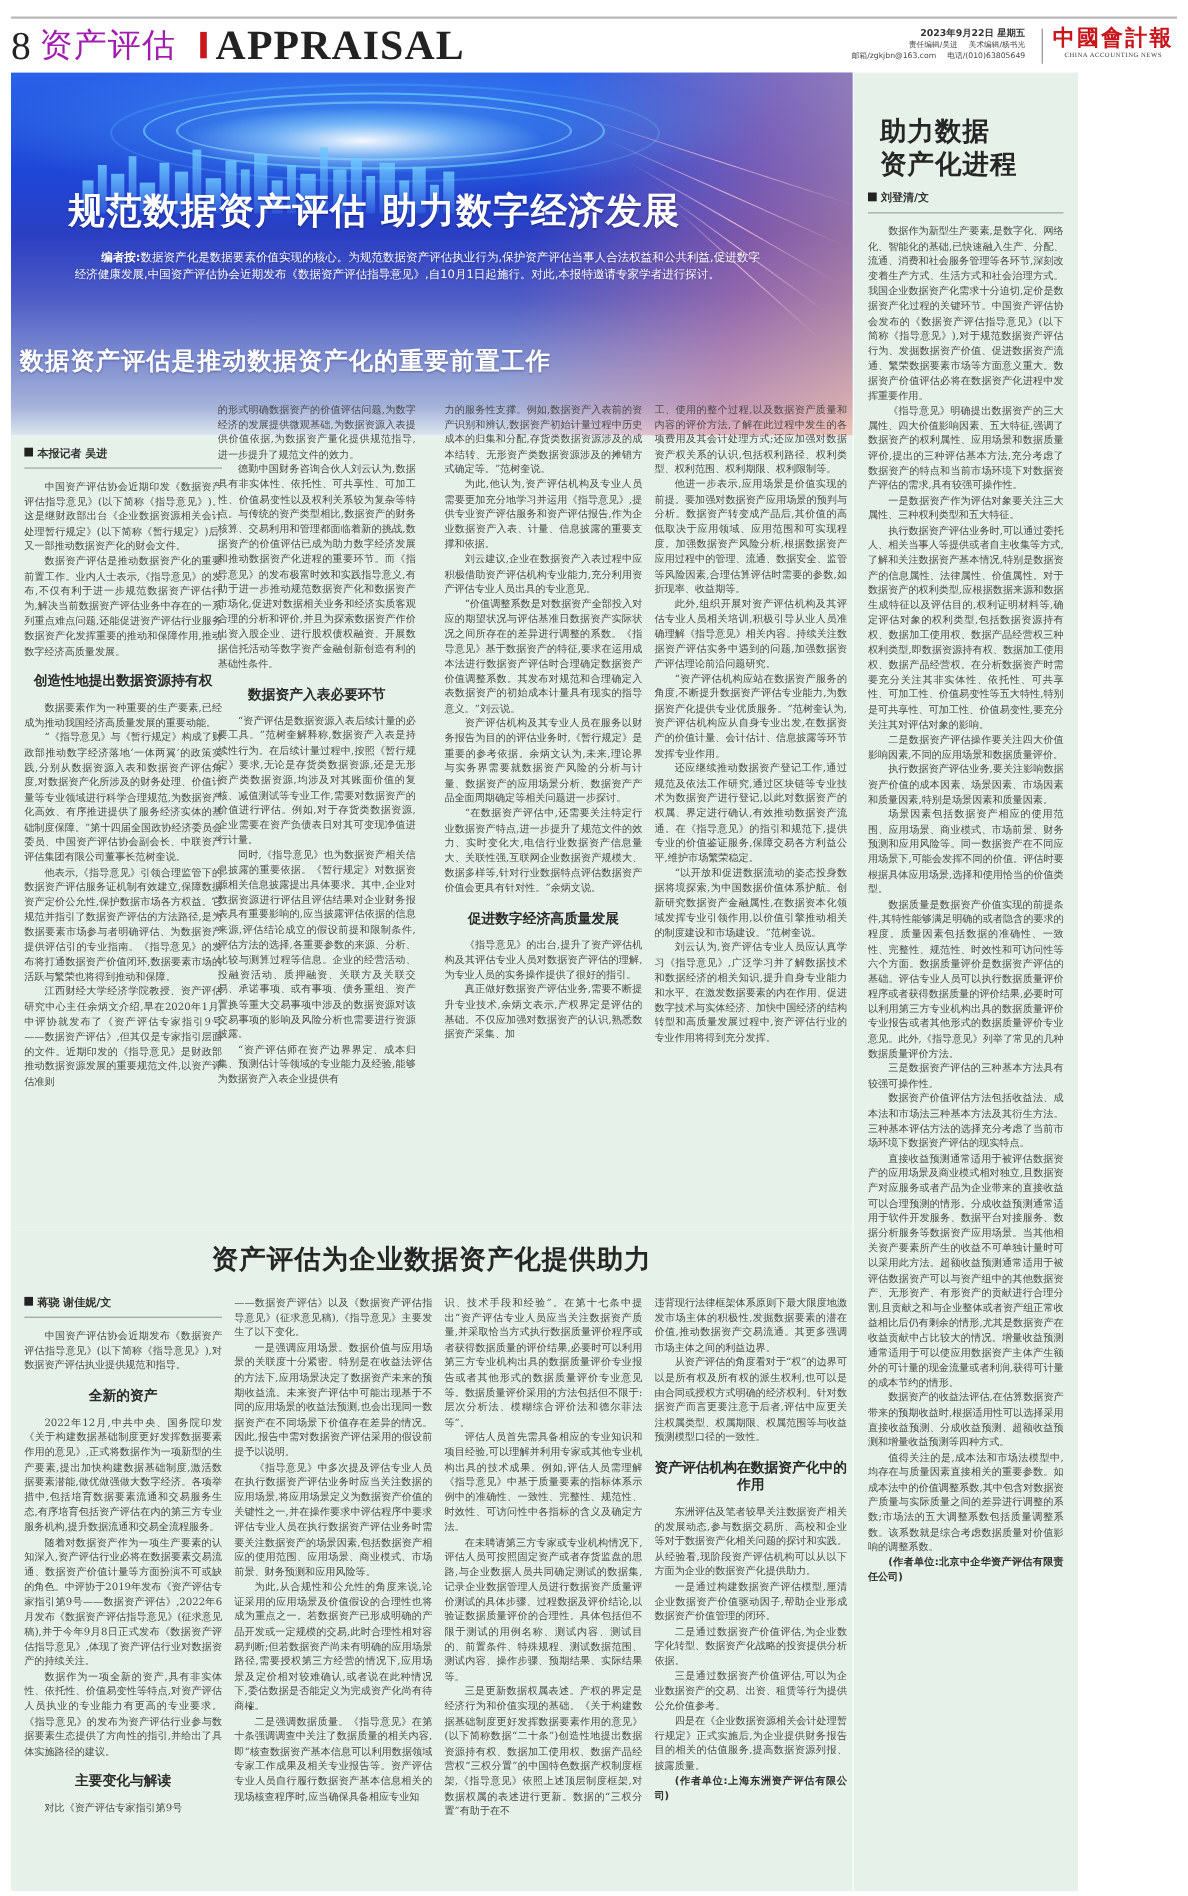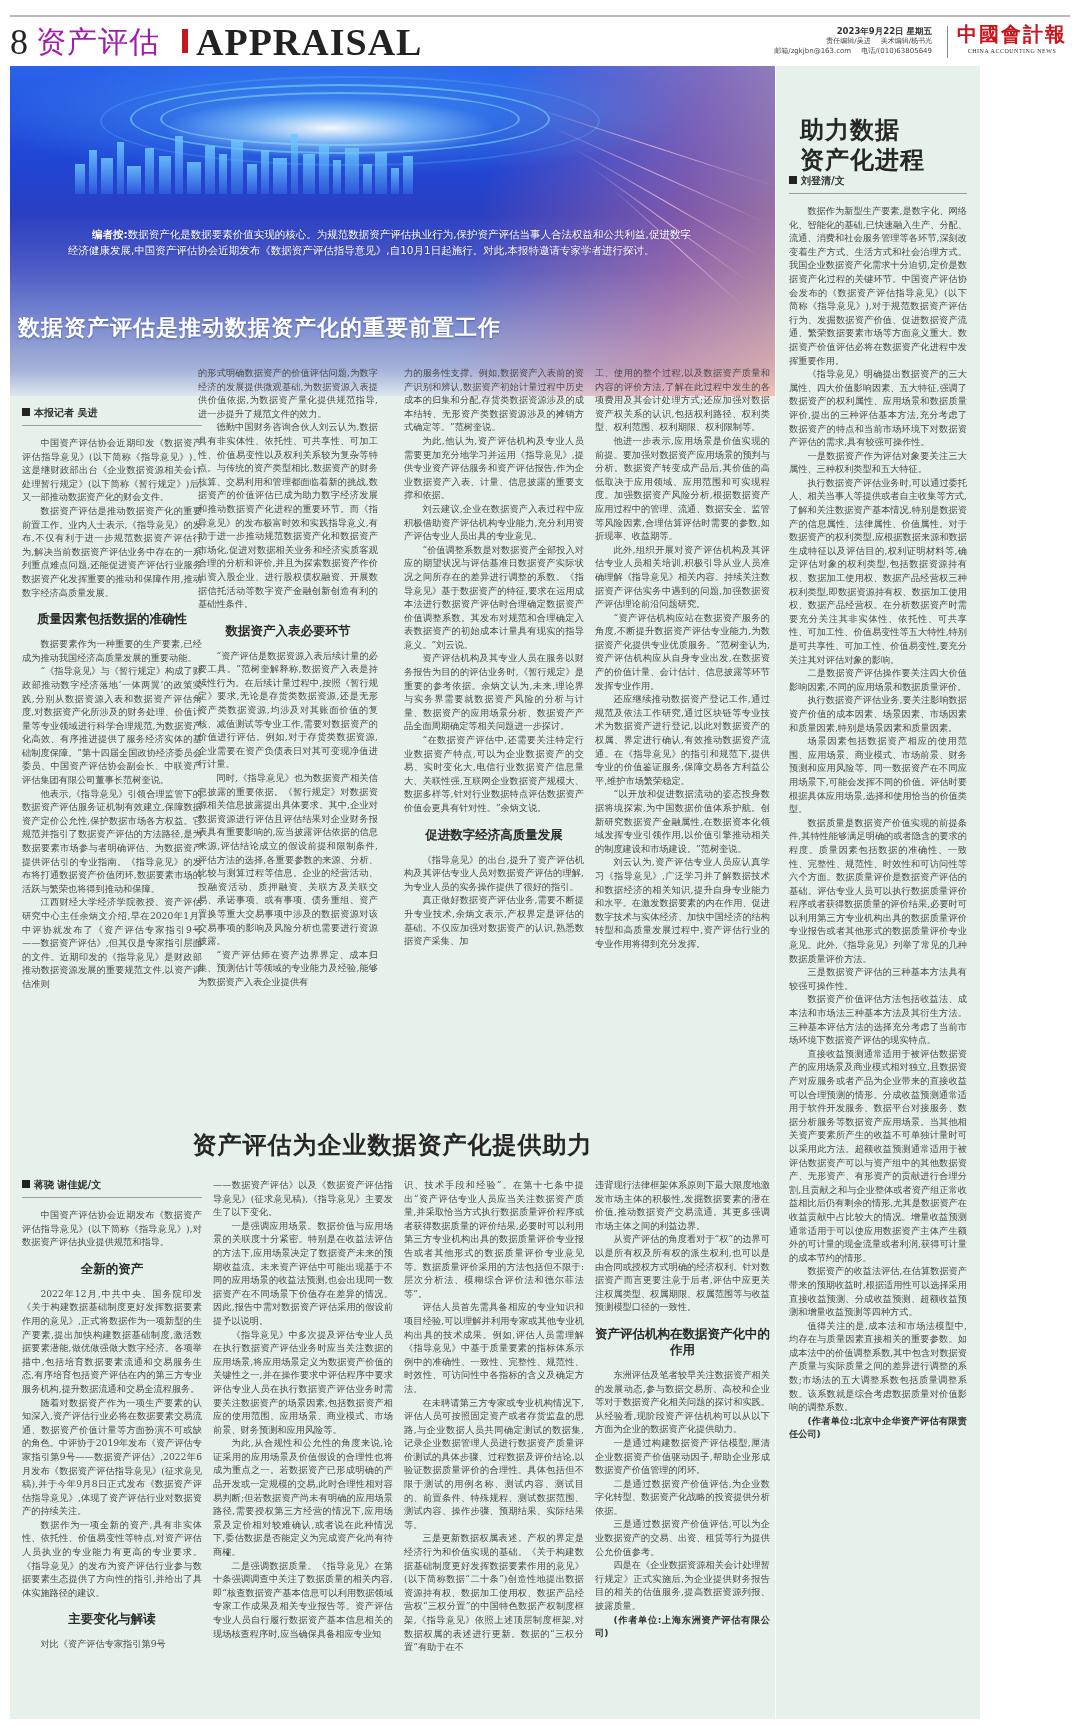--- a/index.html
+++ b/index.html
@@ -48,21 +48,21 @@
   .col { position: absolute; font-family: "DejaVu Serif", serif; font-size: 9.2px; line-height: 13.6px; color: #4a4a4a; text-align: justify; overflow: hidden; }
   .col p { text-indent: 2em; }
   .col h3 { font-family: "DejaVu Sans", sans-serif; font-weight: bold; font-size: 12.5px; color: #2b2b2b; text-align: center; margin: 12px 0 10px; line-height: 16px; text-indent: 0; }
   .byline { font-family: "DejaVu Sans", sans-serif; font-weight: bold; font-size: 10px; color: #333; padding-bottom: 5px; border-bottom: 1px solid #9a9a9a; margin-bottom: 10px; line-height: 14px; }
   .byline .sq { display: inline-block; width: 8px; height: 8px; background: #222; margin-right: 4px; vertical-align: 0; }
   .author-unit { font-family: "DejaVu Sans", sans-serif; font-weight: bold; color: #333; text-indent: 1em; }
 
   .art2-title { position: absolute; left: 0; top: 0; width: 765px; text-align: center; font-family: "DejaVu Serif", serif; font-weight: bold; font-size: 24px; color: #262626; letter-spacing: 1px; line-height: 58px; }
 
   
-  .side-title { position: absolute; left: 24px; top: 38px; font-family: "DejaVu Serif", serif; font-weight: bold; font-size: 24px; line-height: 30px; color: #262626; letter-spacing: 1px; margin-top: 11px; }
+  .side-title { position: absolute; left: 24px; top: 38px; font-family: "DejaVu Serif", serif; font-weight: bold; font-size: 24px; line-height: 30px; color: #262626; letter-spacing: 1px; }
   .side .col { left: 13px; width: 178px; }
 </style>
 </head>
 <body>
 
 <div class="topline"></div>
 <div class="masthead">
   <span class="page-no">8</span>
   <span class="section-cn">资产评估</span>
   <span class="section-bar"></span>
@@ -113,33 +113,34 @@
     <i style="left:300px;width:12px;height:42px"></i>
       <i style="left:316px;width:8px;height:26px"></i>
       <i style="left:328px;width:10px;height:38px"></i>
   </div>
   <div class="streak" style="left:520px;top:40px;width:260px;transform:rotate(18deg);"></div>
   <div class="streak" style="left:540px;top:60px;width:240px;transform:rotate(24deg);"></div>
   <div class="streak" style="left:560px;top:80px;width:220px;transform:rotate(30deg);"></div>
   <div class="streak" style="left:580px;top:100px;width:200px;transform:rotate(36deg);"></div>
   <div class="streak" style="left:600px;top:120px;width:180px;transform:rotate(42deg);"></div>
 
+  <div class="hero-title">规范数据资产评估 助力数字经济发展</div>
   <div class="hero-intro">
     <b>编者按:</b><span>数据资产化是数据要素价值实现的核心。为规范数据资产评估执业行为,保护资产评估当事人合法权益和公共利益,促进数字经济健康发展,中国资产评估协会近期发布《数据资产评估指导意见》,自10月1日起施行。对此,本报特邀请专家学者进行探讨。</span>
   </div>
   <div class="hero-sub">数据资产评估是推动数据资产化的重要前置工作</div>
 </div>
 
 <div class="art1 mint">
   <div class="col" id="a1c1" style="left:12px;top:10px;width:180px;height:700px;">
     <div class="byline"><span class="sq"></span><span>本报记者 吴进</span></div>
     <div>
         <p>中国资产评估协会近期印发《数据资产评估指导意见》(以下简称《指导意见》)。这是继财政部出台《企业数据资源相关会计处理暂行规定》(以下简称《暂行规定》)后,又一部推动数据资产化的财会文件。</p>
         <p>数据资产评估是推动数据资产化的重要前置工作。业内人士表示,《指导意见》的发布,不仅有利于进一步规范数据资产评估行为,解决当前数据资产评估业务中存在的一系列重点难点问题,还能促进资产评估行业服务数据资产化发挥重要的推动和保障作用,推动数字经济高质量发展。</p>
-        <h3>质量因素包括数据的准确性</h3>
+        <h3>创造性地提出数据资源持有权</h3>
         <p>数据要素作为一种重要的生产要素,已经成为推动我国经济高质量发展的重要动能。</p>
         <p>“《指导意见》与《暂行规定》构成了财政部推动数字经济落地‘一体两翼’的政策实践,分别从数据资源入表和数据资产评估角度,对数据资产化所涉及的财务处理、价值计量等专业领域进行科学合理规范,为数据资产化高效、有序推进提供了服务经济实体的基础制度保障。”第十四届全国政协经济委员会委员、中国资产评估协会副会长、中联资产评估集团有限公司董事长范树奎说。</p>
         <p>他表示,《指导意见》引领合理监管下的数据资产评估服务证机制有效建立,保障数据资产定价公允性,保护数据市场各方权益。它规范并指引了数据资产评估的方法路径,是为数据要素市场参与者明确评估、为数据资产提供评估引的专业指南。《指导意见》的发布将打通数据资产价值闭环,数据要素市场的活跃与繁荣也将得到推动和保障。</p>
         <p>江西财经大学经济学院教授、资产评估研究中心主任余炳文介绍,早在2020年1月,中评协就发布了《资产评估专家指引9号——数据资产评估》,但其仅是专家指引层面的文件。近期印发的《指导意见》是财政部推动数据资源发展的重要规范文件,以资产评估准则</p>
       </div>
   </div>
   <div class="col" style="left:188px;top:-30px;width:180px;height:740px;">
     <div>
         <p style="text-indent: 0px;">的形式明确数据资产的价值评估问题,为数字经济的发展提供微观基础,为数据资源入表提供价值依据,为数据资产量化提供规范指导,进一步提升了规范文件的效力。</p>
         <p>德勤中国财务咨询合伙人刘云认为,数据具有非实体性、依托性、可共享性、可加工性、价值易变性以及权利关系较为复杂等特点。与传统的资产类型相比,数据资产的财务核算、交易利用和管理都面临着新的挑战,数据资产的价值评估已成为助力数字经济发展和推动数据资产化进程的重要环节。而《指导意见》的发布极富时效和实践指导意义,有助于进一步推动规范数据资产化和数据资产市场化,促进对数据相关业务和经济实质客观合理的分析和评价,并且为探索数据资产作价出资入股企业、进行股权债权融资、开展数据信托活动等数字资产金融创新创造有利的基础性条件。</p>
@@ -149,21 +150,21 @@
         <p>“资产评估师在资产边界界定、成本归集、预测估计等领域的专业能力及经验,能够为数据资产入表企业提供有</p>
       </div>
   </div>
   <div class="col" style="left:394px;top:-30px;width:180px;height:740px;">
     <div>
         <p style="text-indent: 0px;">力的服务性支撑。例如,数据资产入表前的资产识别和辨认,数据资产初始计量过程中历史成本的归集和分配,存货类数据资源涉及的成本结转、无形资产类数据资源涉及的摊销方式确定等。”范树奎说。</p>
         <p>为此,他认为,资产评估机构及专业人员需要更加充分地学习并运用《指导意见》,提供专业资产评估服务和资产评估报告,作为企业数据资产入表、计量、信息披露的重要支撑和依据。</p>
         <p>刘云建议,企业在数据资产入表过程中应积极借助资产评估机构专业能力,充分利用资产评估专业人员出具的专业意见。</p>
         <p>“价值调整系数是对数据资产全部投入对应的期望状况与评估基准日数据资产实际状况之间所存在的差异进行调整的系数。《指导意见》基于数据资产的特征,要求在运用成本法进行数据资产评估时合理确定数据资产价值调整系数。其发布对规范和合理确定入表数据资产的初始成本计量具有现实的指导意义。”刘云说。</p>
         <p>资产评估机构及其专业人员在服务以财务报告为目的的评估业务时,《暂行规定》是重要的参考依据。余炳文认为,未来,理论界与实务界需要就数据资产风险的分析与计量、数据资产的应用场景分析、数据资产产品全面周期确定等相关问题进一步探讨。</p>
-        <p>“在数据资产评估中,还需要关注特定行业数据资产特点,可以为企业数据资产的交易、实时变化大,电信行业数据资产信息量大、关联性强,互联网企业数据资产规模大、数据多样等,针对行业数据特点评估数据资产价值会更具有针对性。”余炳文说。</p>
+        <p>“在数据资产评估中,还需要关注特定行业数据资产特点,进一步提升了规范文件的效力、实时变化大,电信行业数据资产信息量大、关联性强,互联网企业数据资产规模大、数据多样等,针对行业数据特点评估数据资产价值会更具有针对性。”余炳文说。</p>
         <h3>促进数字经济高质量发展</h3>
         <p>《指导意见》的出台,提升了资产评估机构及其评估专业人员对数据资产评估的理解,为专业人员的实务操作提供了很好的指引。</p>
         <p>真正做好数据资产评估业务,需要不断提升专业技术,余炳文表示,产权界定是评估的基础。不仅应加强对数据资产的认识,熟悉数据资产采集、加</p>
       </div>
   </div>
   <div class="col" style="left:585px;top:-30px;width:175px;height:740px;">
     <div>
         <p style="text-indent: 0px;">工、使用的整个过程,以及数据资产质量和内容的评价方法,了解在此过程中发生的各项费用及其会计处理方式;还应加强对数据资产权关系的认识,包括权利路径、权利类型、权利范围、权利期限、权利限制等。</p>
         <p>他进一步表示,应用场景是价值实现的前提。要加强对数据资产应用场景的预判与分析。数据资产转变成产品后,其价值的高低取决于应用领域、应用范围和可实现程度。加强数据资产风险分析,根据数据资产应用过程中的管理、流通、数据安全、监管等风险因素,合理估算评估时需要的参数,如折现率、收益期等。</p>
         <p>此外,组织开展对资产评估机构及其评估专业人员相关培训,积极引导从业人员准确理解《指导意见》相关内容。持续关注数据资产评估实务中遇到的问题,加强数据资产评估理论前沿问题研究。</p>

